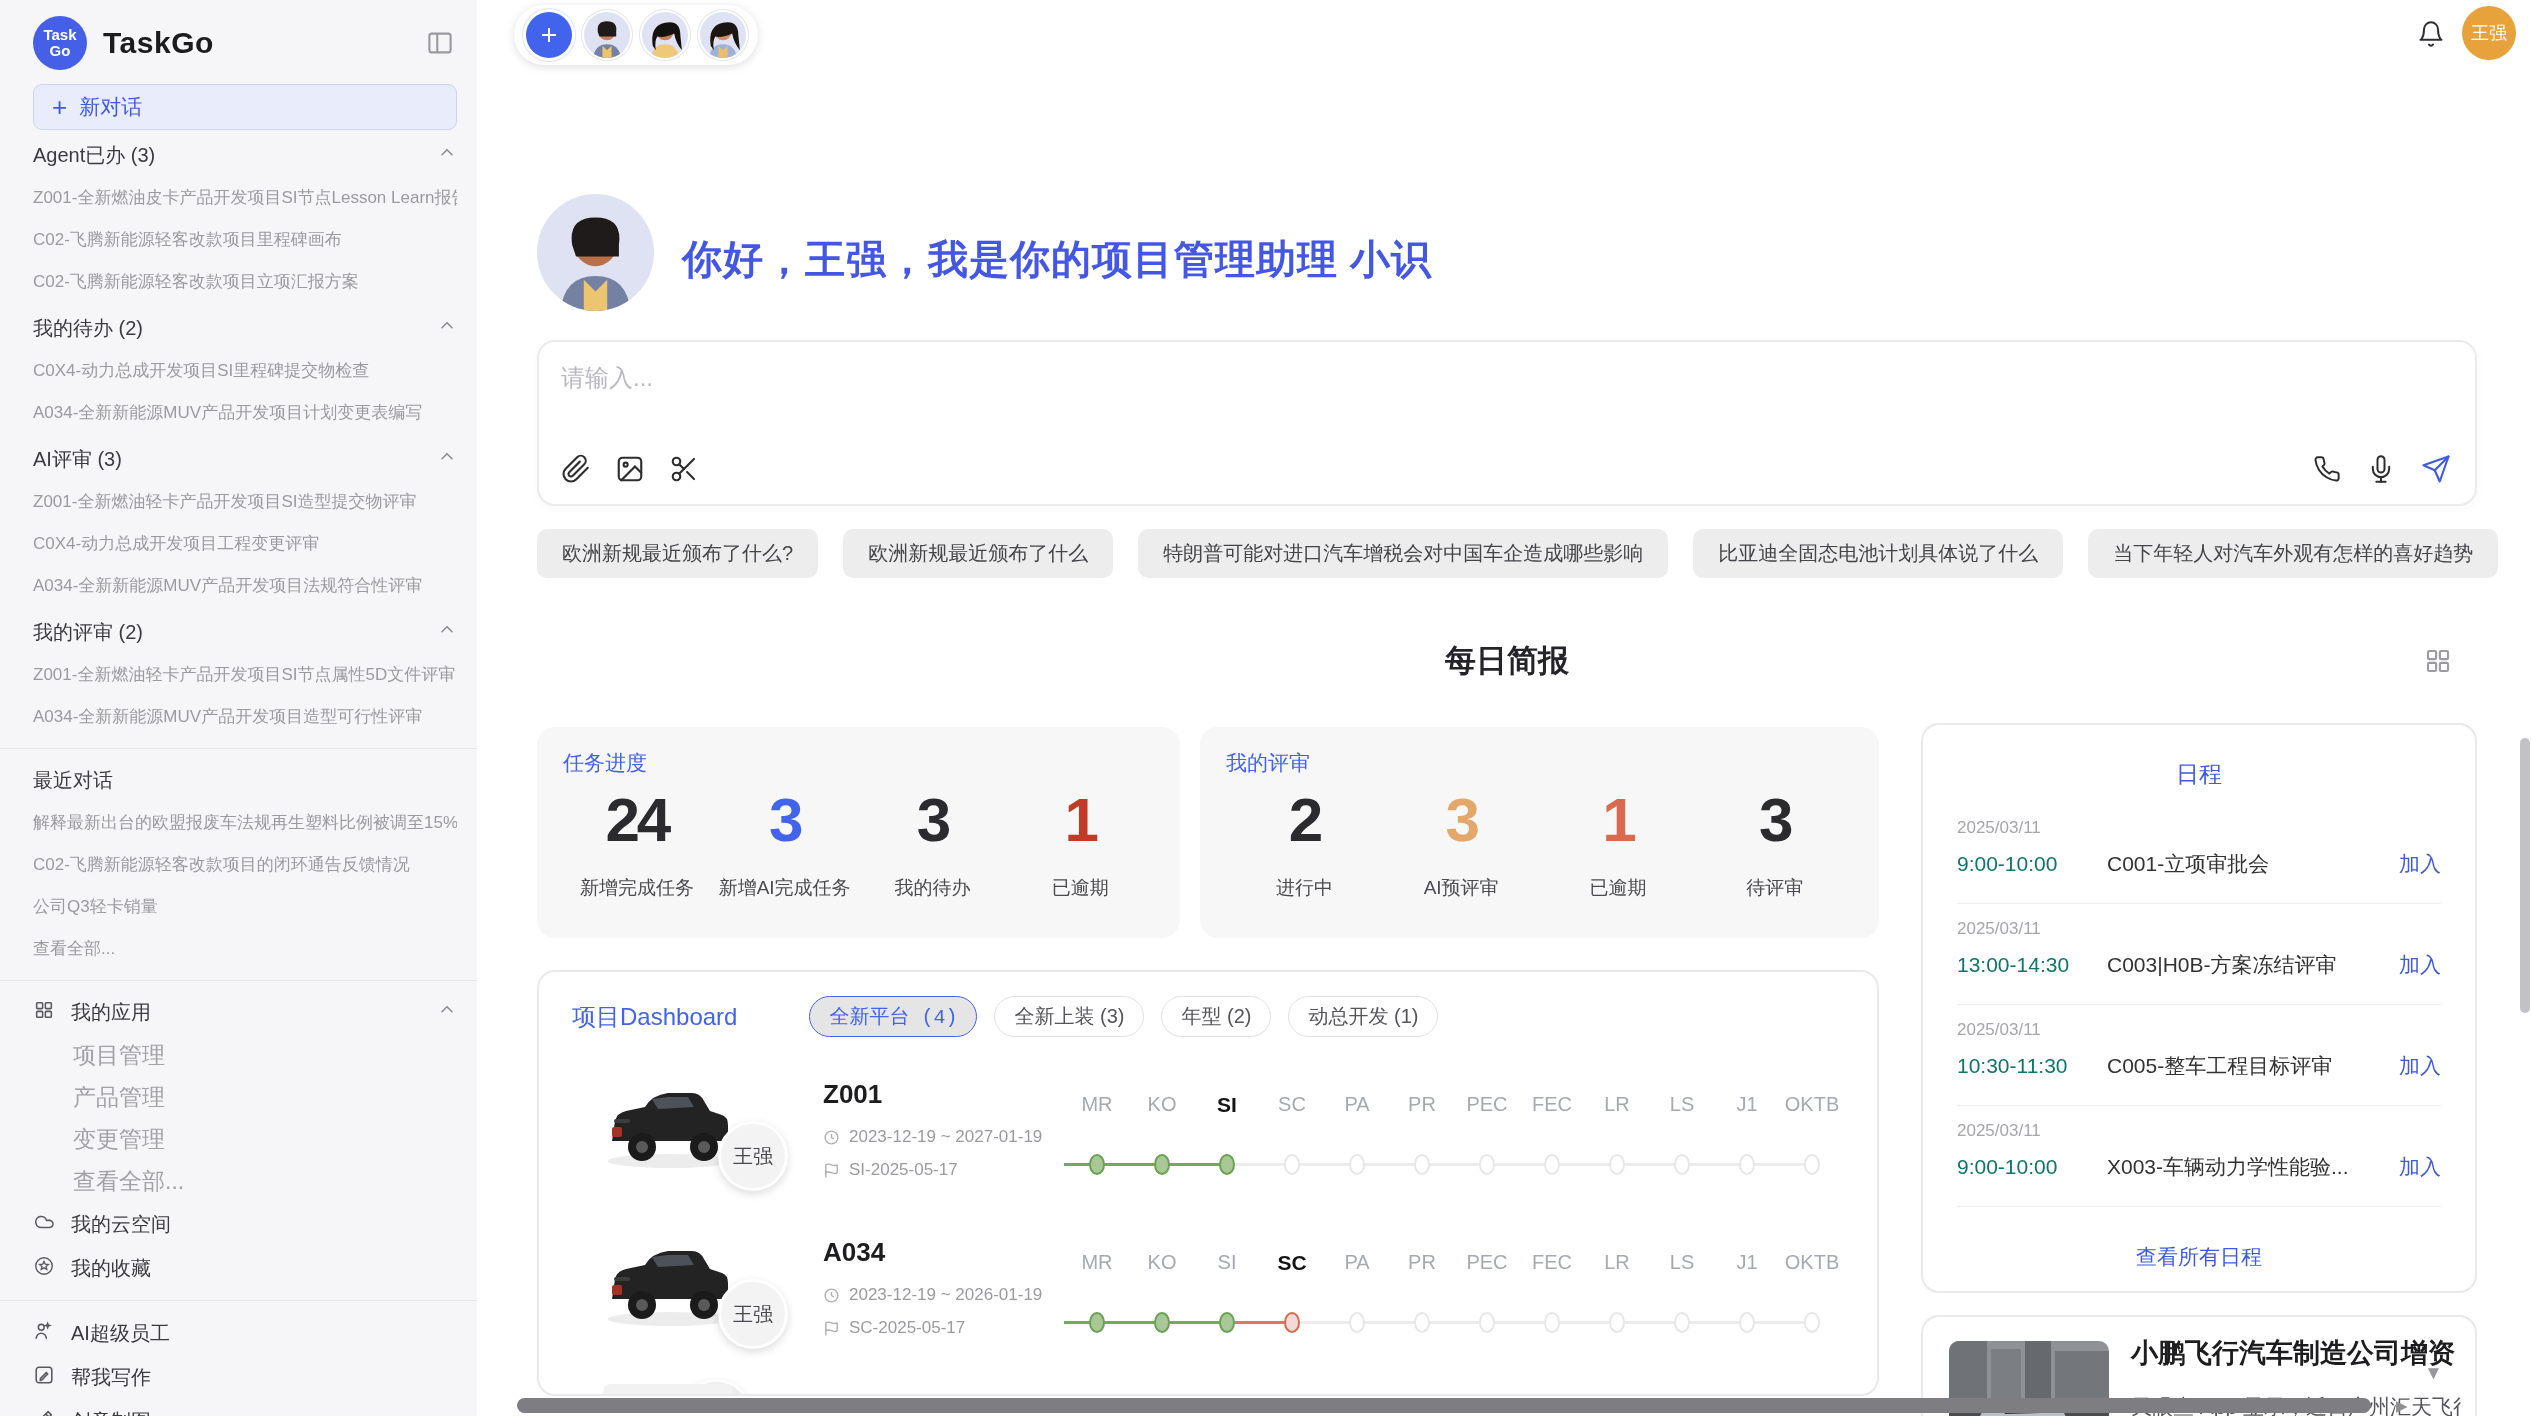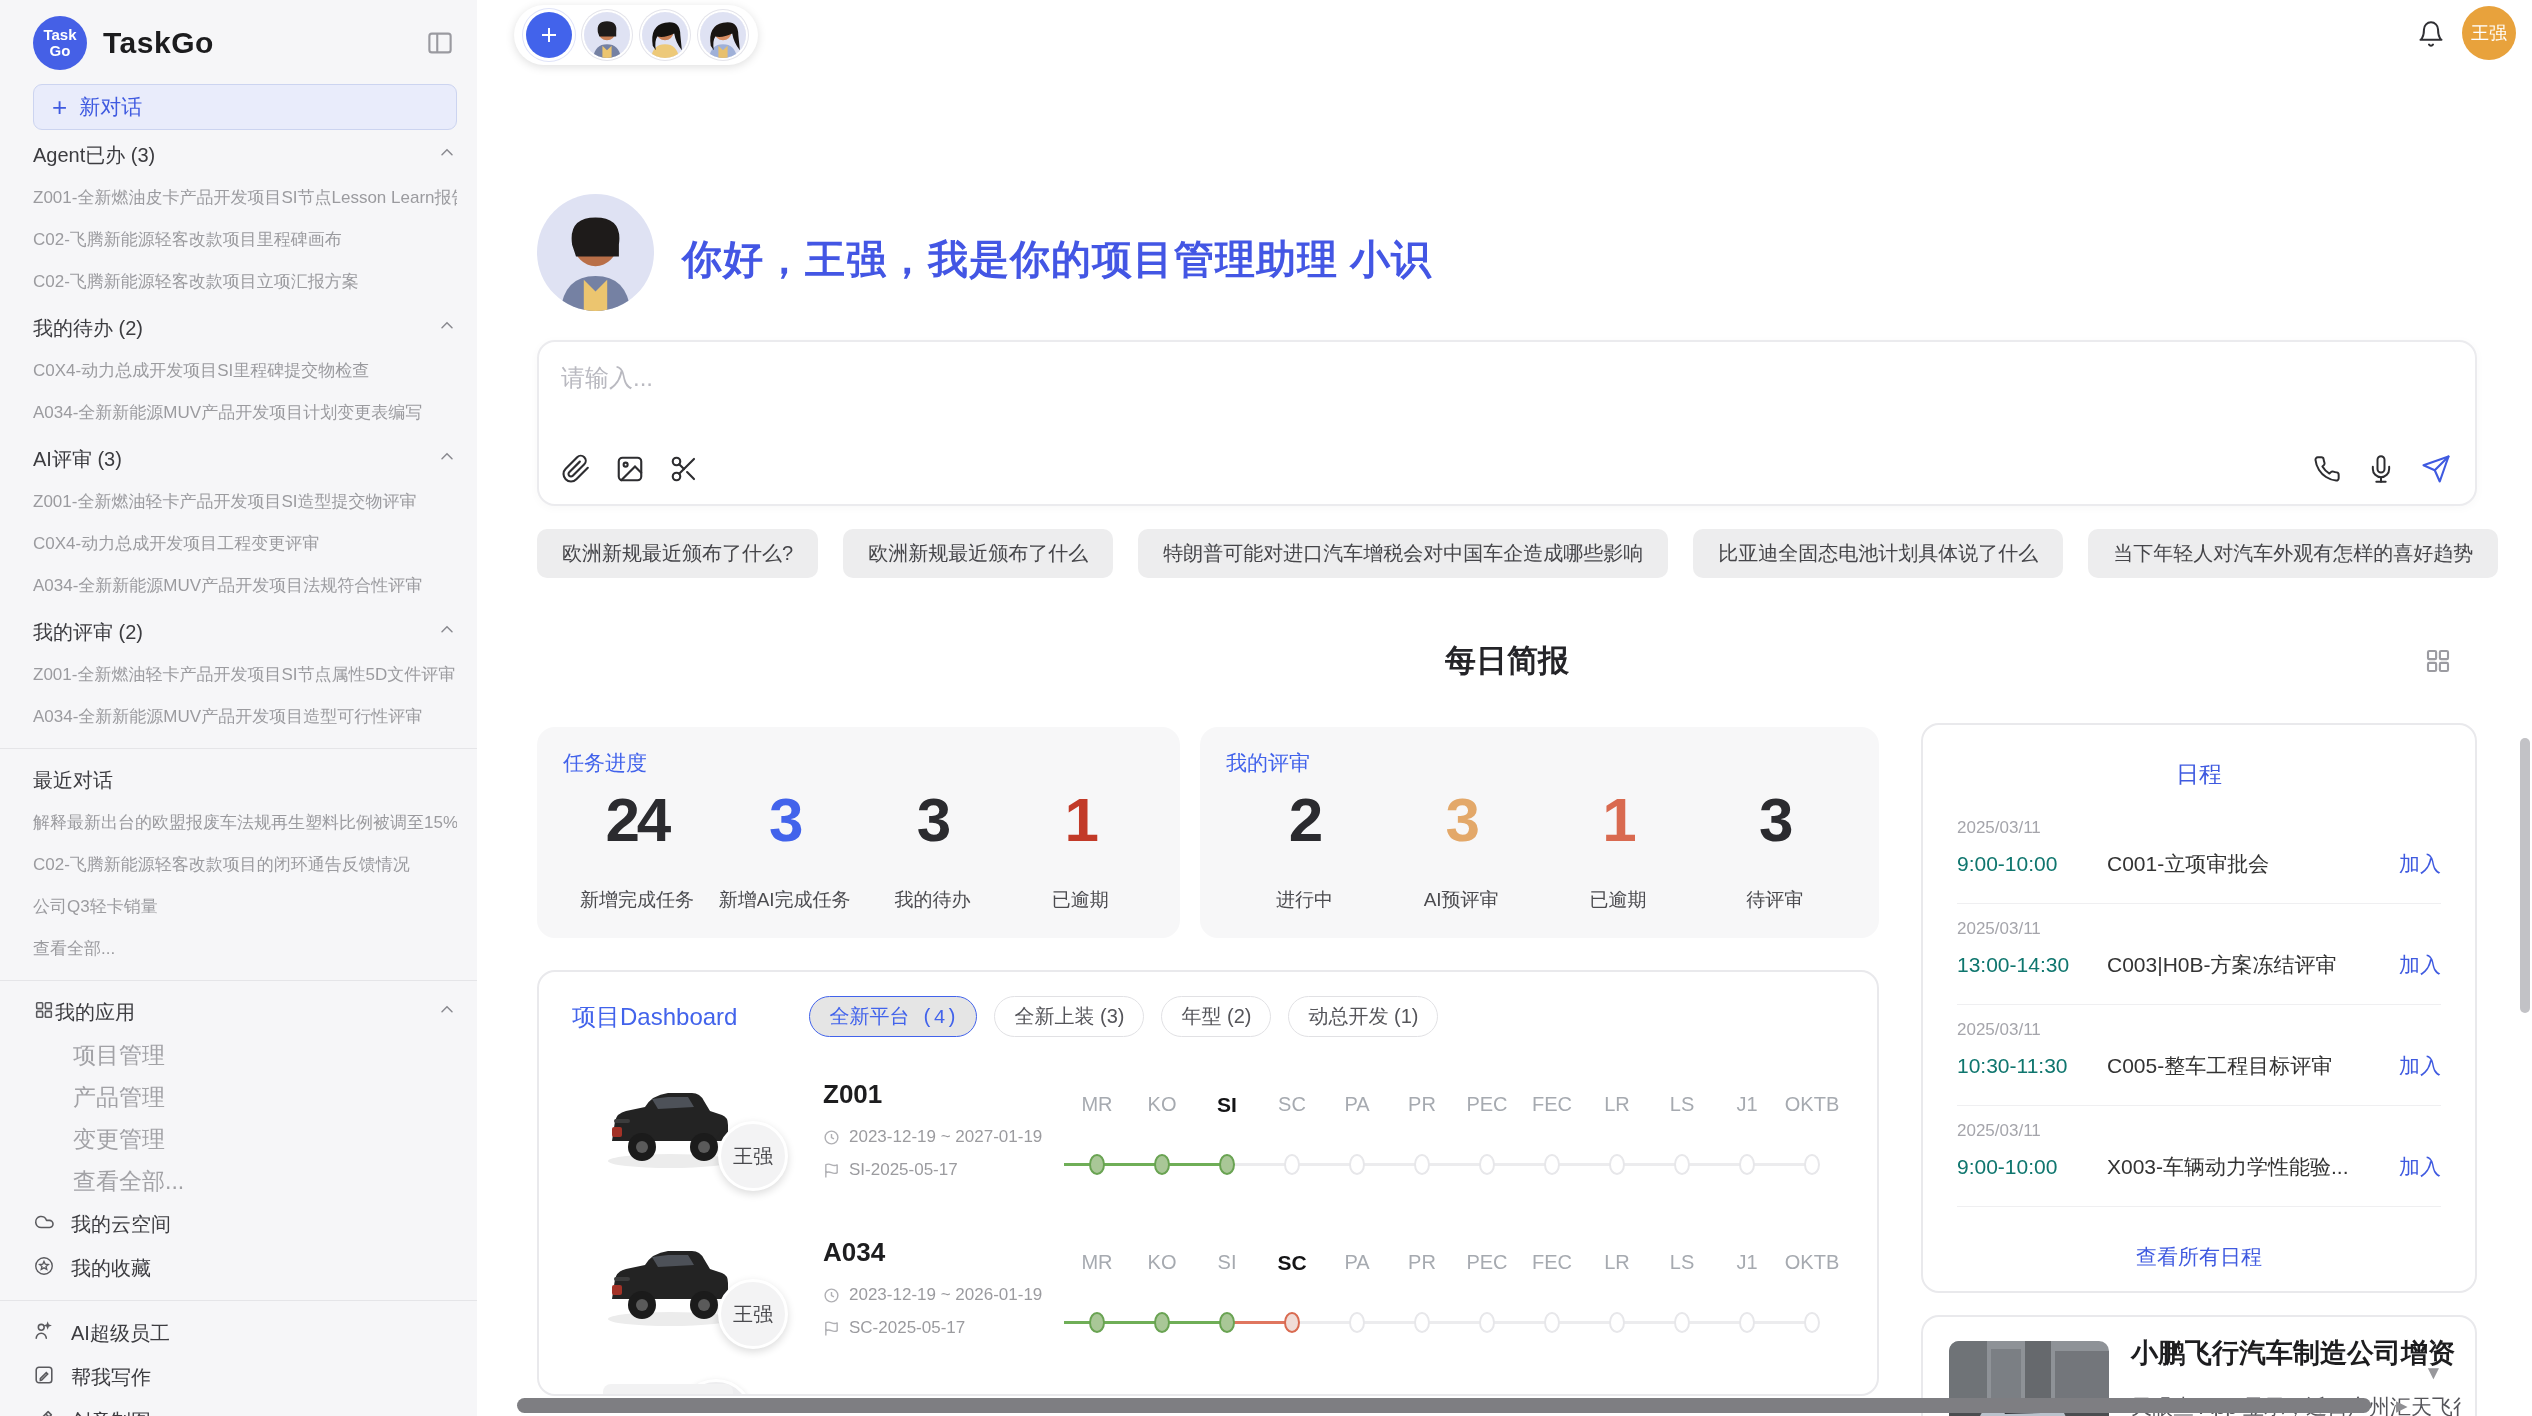--- a/index.html
+++ b/index.html
@@ -63,21 +63,21 @@
 
   .brief-title { position:absolute; left:60px; top:640px; width:1940px; text-align:center;
     font-size:31px; font-weight:bold; color:#242428; }
   .brief-grid { position:absolute; left:1946px; top:646px; color:#9b9ba1; cursor:pointer; }
 
   .statcard { position:absolute; top:727px; height:211px; background:#f7f7f8; border-radius:18px; padding:22px 26px; }
   .statcard .sc-title { font-size:21px; color:#4263eb; }
   .sc-row { display:flex; margin-top:10px; }
   .sc-col { flex:1; text-align:center; }
   .sc-val { font-size:62px; font-weight:bold; letter-spacing:-3px; line-height:66px; }
-  .sc-lab { font-size:19px; color:#4b4b4f; margin-top:34px; }
+  .sc-lab { font-size:19px; color:#4b4b4f; margin-top:22px; }
 
   .card { background:#fff; border:2px solid #e9e9ec; border-radius:18px; position:absolute; }
   #dash { left:60px; top:970px; width:1342px; height:426px; overflow:hidden; }
   .dash-head { display:flex; align-items:center; padding:24px 0 0 33px; }
   .dash-title { font-size:24px; color:#4263eb; }
   #tabs { display:flex; gap:17px; margin-left:72px; }
   .tab { height:41px; border-radius:999px; display:flex; align-items:center; padding:0 19px;
     font-size:20px; border:1.5px solid #e1e1e4; color:#55555a; background:#fff; cursor:pointer; white-space:nowrap;}
   .tab.active { border-color:#4263eb; color:#4263eb; background:#e5e5e5;font-family:Liberation Mono, monospace; }
   .proj { position:absolute; left:0; width:100%; height:150px; }
@@ -185,21 +185,21 @@
         <span>最近对话</span>
       </div>
       <div class="sb-item">解释最新出台的欧盟报废车法规再生塑料比例被调至15%...</div>
       <div class="sb-item">C02-飞腾新能源轻客改款项目的闭环通告反馈情况</div>
       <div class="sb-item">公司Q3轻卡销量</div>
       <div class="sb-item">查看全部...</div>
     </div>
   <div class="sb-div"></div>
   <div id="apps-sec">
       <div class="sb-group-h">
-        <span style="display: flex; align-items: center; ">
+        <span style="display: flex; align-items: center; gap: 16px;">
           <span><svg width="22" height="22" viewBox="0 0 24 24" fill="none" stroke="#5a5a5e" stroke-width="1.7">
               <rect x="4" y="4" width="6.5" height="6.5" rx="1"></rect>
               <rect x="13.5" y="4" width="6.5" height="6.5" rx="1"></rect>
               <rect x="4" y="13.5" width="6.5" height="6.5" rx="1"></rect>
               <rect x="13.5" y="13.5" width="6.5" height="6.5" rx="1"></rect>
             </svg></span>
           <span>我的应用</span>
         </span>
         <span><svg class="chev" width="20" height="20" viewBox="0 0 24 24" fill="none" stroke="currentColor" stroke-width="1.8" stroke-linecap="round" stroke-linejoin="round">
             <polyline points="6 14 12 8 18 14"></polyline>

